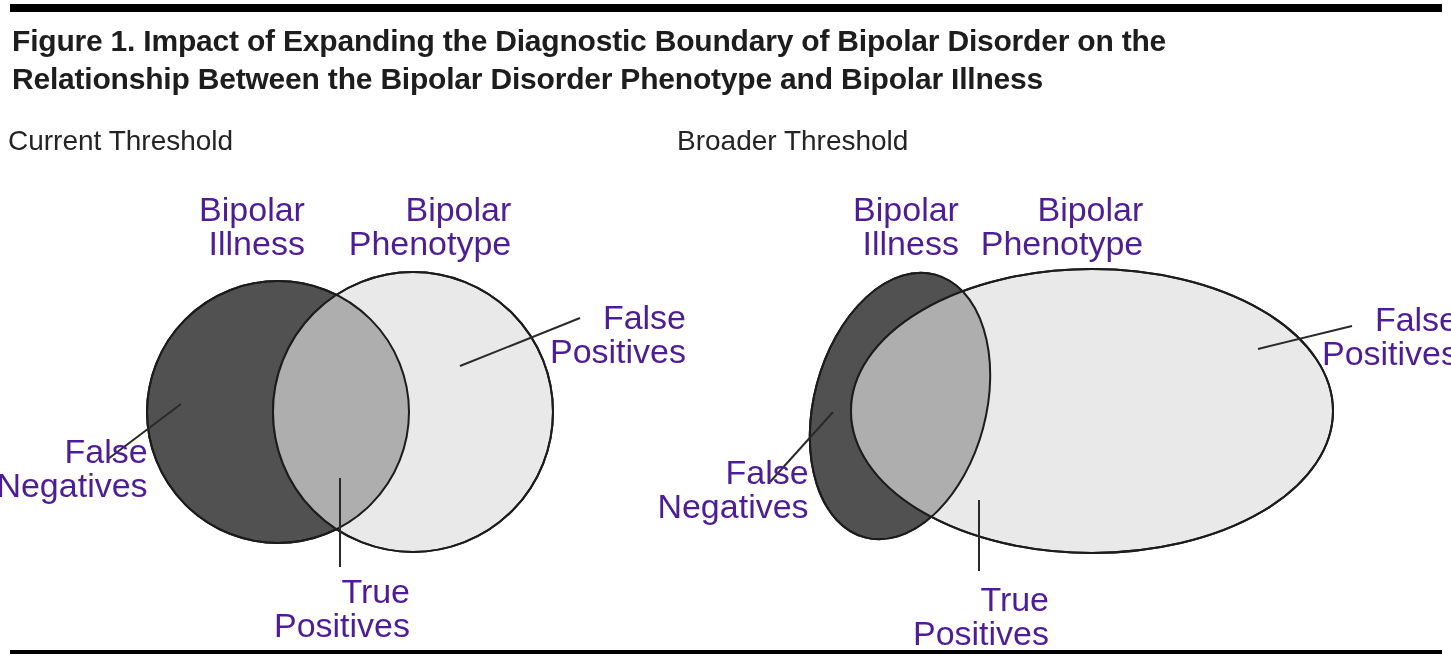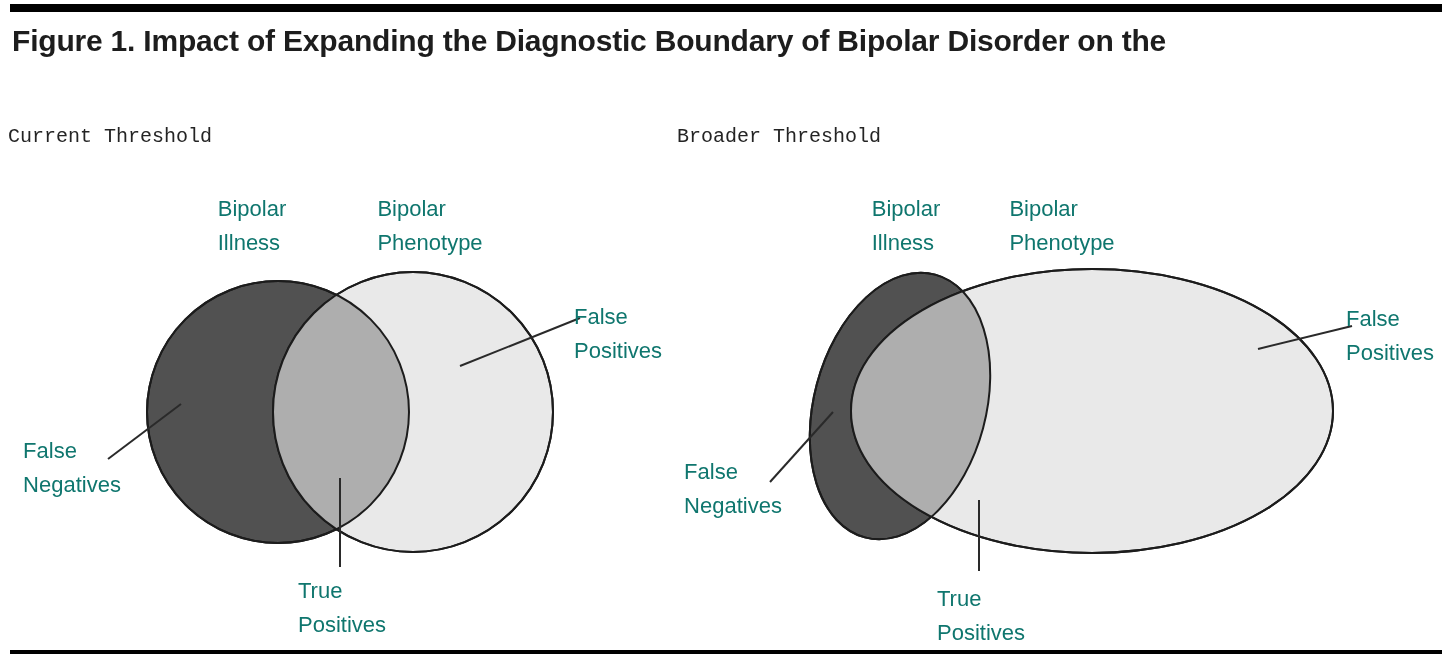--- a/index.html
+++ b/index.html
@@ -14,31 +14,31 @@
   .title-line {
     position: absolute; left: 12px;
     font-size: 30px; font-weight: bold; letter-spacing: -0.2px;
     white-space: nowrap; color: #1d1d1d;
   }
   #title-line-1 { top: 24px; }
   #title-line-2 { top: 62px; }
 
   .panel-heading {
     position: absolute; top: 125px;
-    font-size: 20px; white-space: nowrap; color: #242424; font-family: Liberation Mono, monospace;
+    font-size: 28px; white-space: nowrap; color: #242424;
   }
   #heading-left  { left: 8px; }
   #heading-right { left: 677px; text-align: right; }
 
   .lbl {
     position: absolute;
-    font-size: 22px; line-height: 34px;
-    text-align: left; white-space: pre-line;
+    font-size: 34px; line-height: 34px;
+    text-align: right; white-space: pre-line;
     transform: translateX(-50%);
-    color: #0f766e;
+    color: #4c1d95;
   }
 
   .outline { fill: none; stroke: #1c1c1c; stroke-width: 2px; }
   .filled  { stroke: #1c1c1c; stroke-width: 2px; }
   .leader  { stroke: #2a2a2a; stroke-width: 2px; }
   .rule    { fill: #000000; }
 </style>
 </head>
 <body>
 
@@ -80,20 +80,21 @@
       <ellipse class="outline" cx="900" cy="406" rx="86" ry="136" transform="rotate(15 900 406)"></ellipse>
       <ellipse class="outline" cx="1092" cy="411" rx="241" ry="142"></ellipse>
 
       <line class="leader" x1="1258" y1="349" x2="1352" y2="326"></line>
       <line class="leader" x1="770" y1="482" x2="833" y2="412"></line>
       <line class="leader" x1="979" y1="500" x2="979" y2="571"></line>
     </g>
   </svg>
 
   <div id="title-line-1" class="title-line">Figure 1. Impact of Expanding the Diagnostic Boundary of Bipolar Disorder on the</div>
+  <div id="title-line-2" class="title-line">Relationship Between the Bipolar Disorder Phenotype and Bipolar Illness</div>
 
   <div id="heading-left" class="panel-heading">Current Threshold</div>
   <div id="heading-right" class="panel-heading">Broader Threshold</div>
 
   <div class="lbl" style="left:252px; top:192px;">Bipolar
 Illness</div>
   <div class="lbl" style="left:430px; top:192px;">Bipolar
 Phenotype</div>
   <div class="lbl" style="left:618px; top:300px;">False
 Positives</div>

